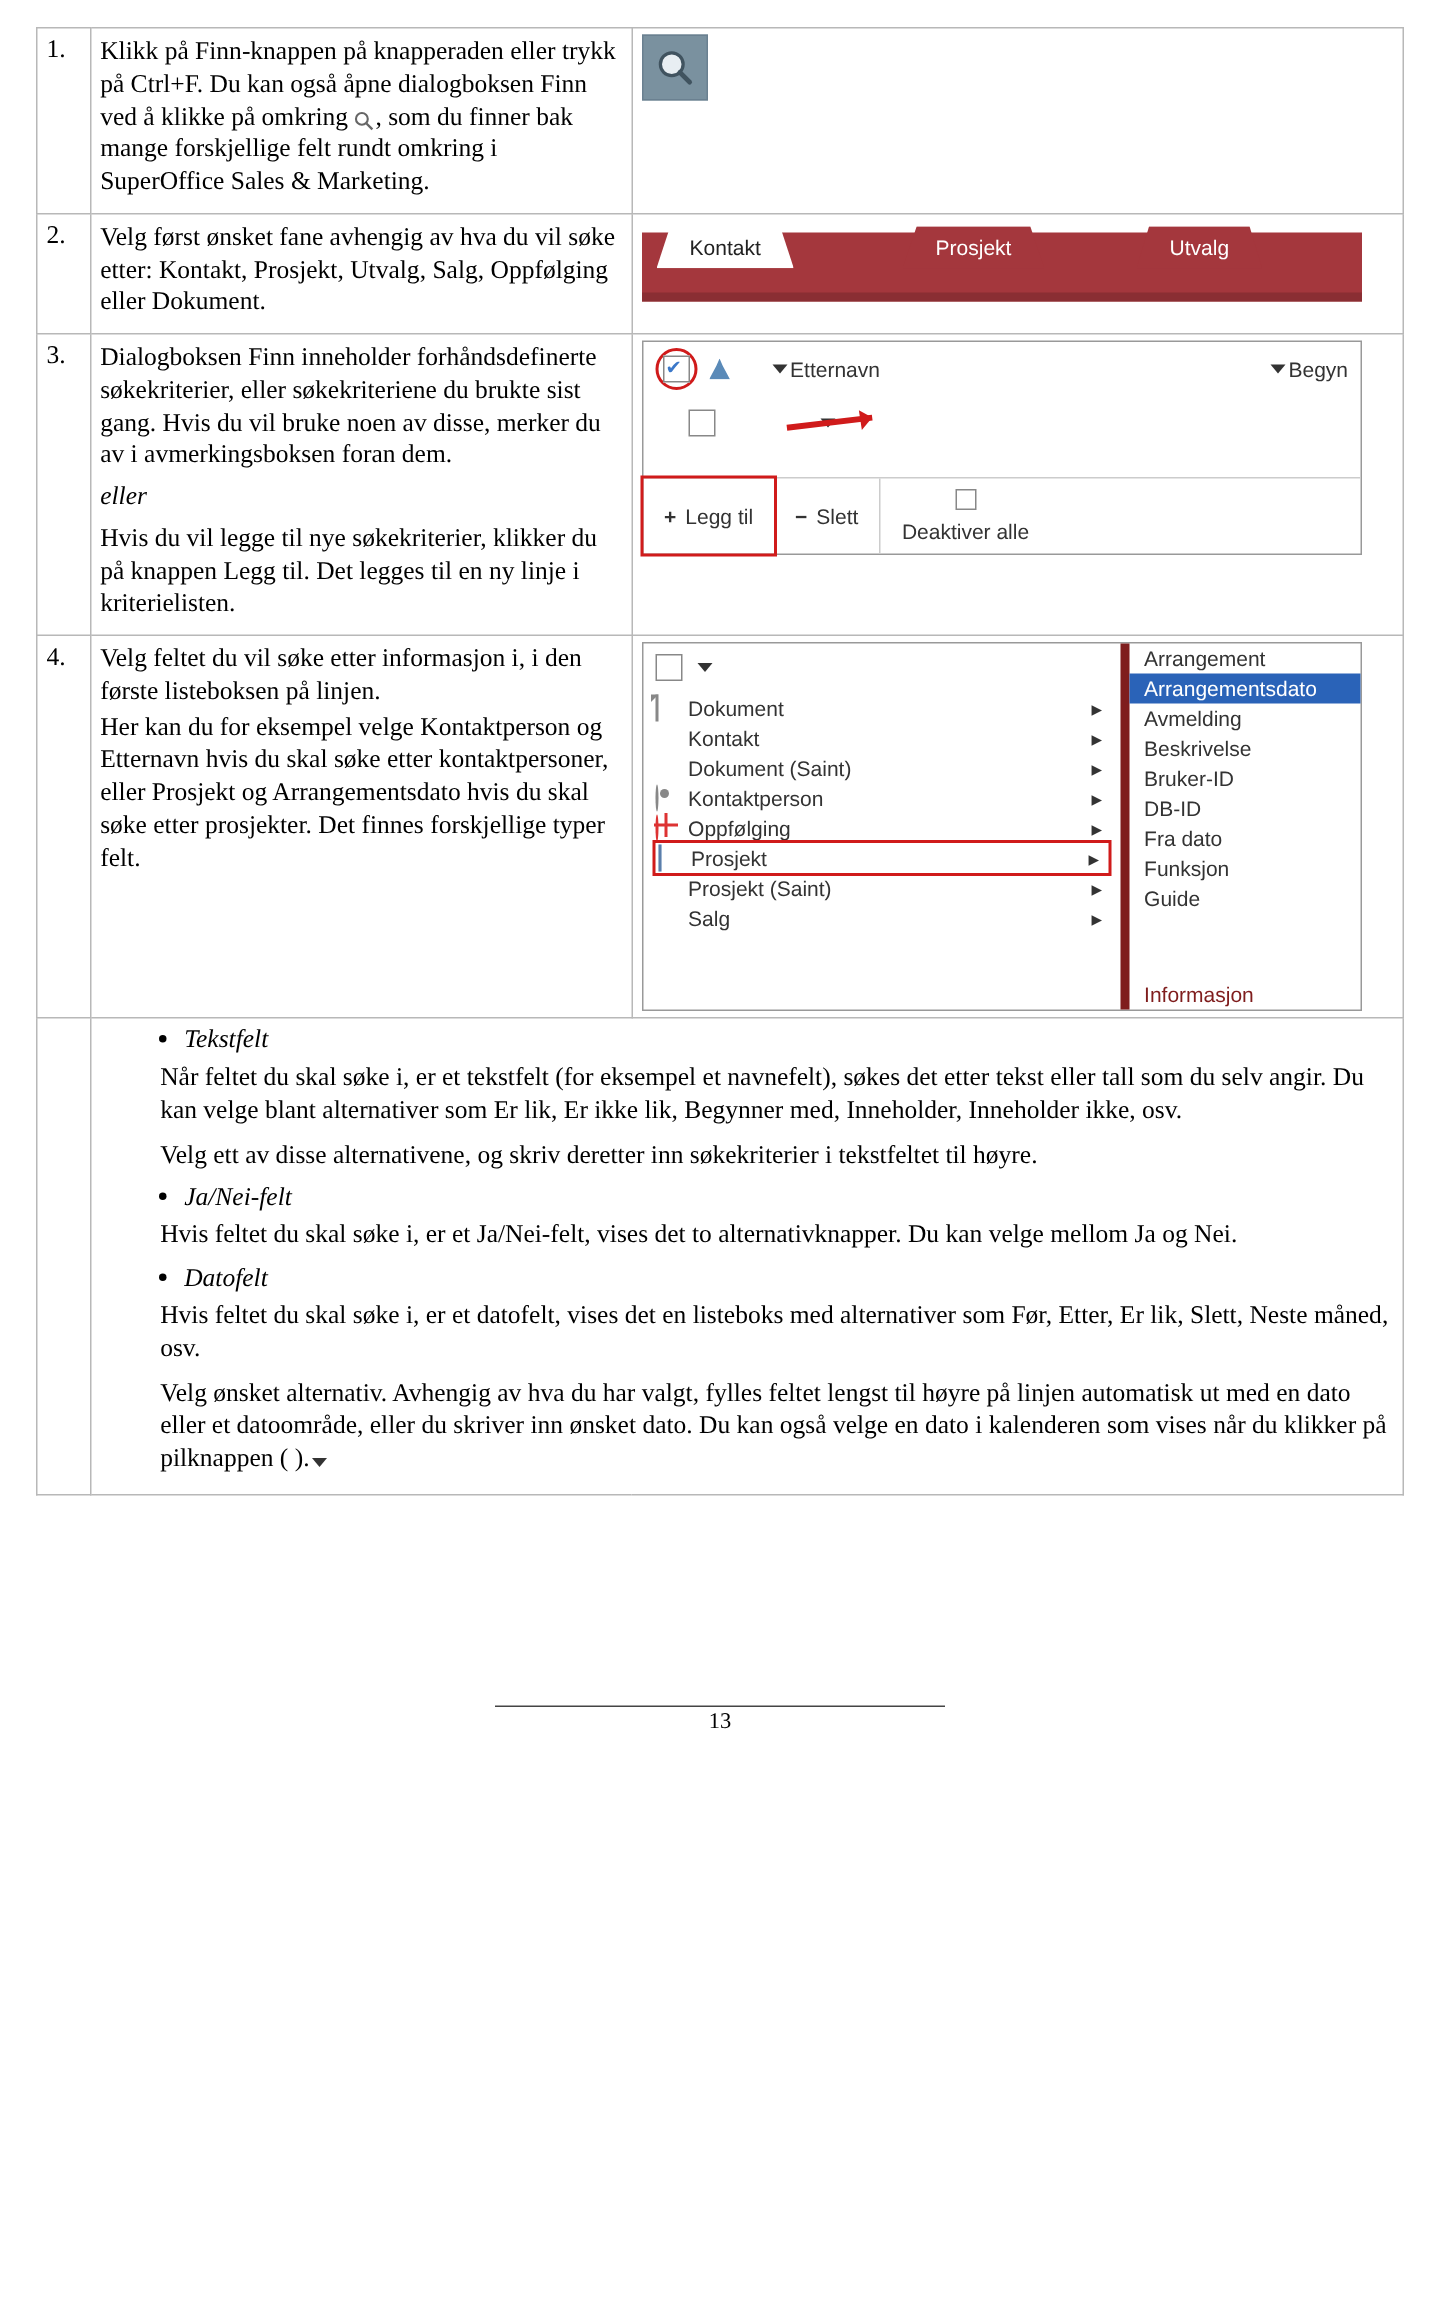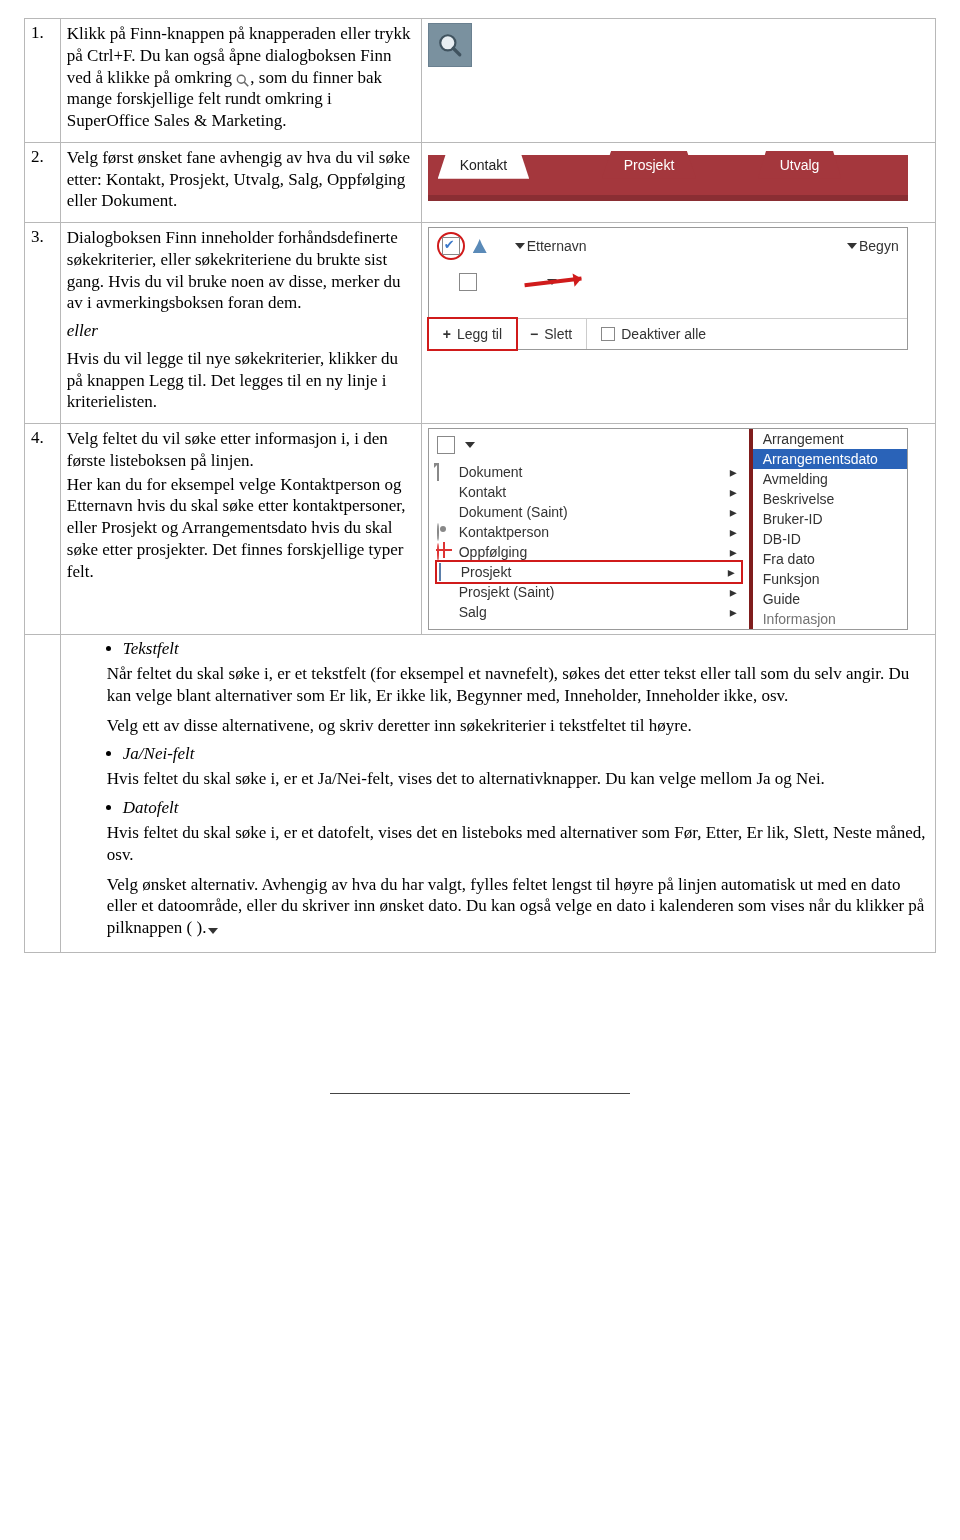--- a/index.html
+++ b/index.html
@@ -67,21 +67,21 @@
   .red-arrow{ position:absolute; left:96px; top:38px; transform:rotate(18deg); }
   .btnrow { display:flex; border-top:1px solid #ccc; margin-top:18px; }
   .btnrow .btn3 { flex:0 0 auto; padding:7px 14px; border-right:1px solid #ccc; display:flex; align-items:center; gap:6px;}
   .btnrow .btn3:first-child { border:2.5px solid #d01b1b; margin:-2px; }
   .plus-i{ font-weight:bold; }
   .minus-i{ font-weight:bold; }
 
   
   .panel4 { border:1px solid #999; width:478px; font-family:Arial,sans-serif; font-size:14px; color:#333; background:#fff; display:flex; }
   .panel4 .left4 { flex:1; padding:4px 6px; }
-  .panel4 .right4 { width:154px; border-left:4px solid #7f1d1d; padding:0; }
+  .panel4 .right4 { width:154px; border-left:6px solid #7f1d1d; padding:0; }
   .left4 .hdr4 { display:flex; align-items:center; gap:10px; padding:3px 2px 8px 2px; }
   .menu4 li{ list-style:none; display:flex; align-items:center; justify-content:space-between; padding:2px 6px 2px 24px; position:relative;}
   .menu4 { margin:0; padding:0; }
   .menu4 li .ic{ position:absolute; left:2px; top:2px; width:16px; height:16px; }
   .menu4 li .ar::after{ content:"▸"; color:#333; }
   .menu4 li.hl { border:2.5px solid #d01b1b; margin:-2px 0; }
   .ic-doc{ background:#fff; border:1px solid #888; width:12px;height:14px; position:relative;}
   .ic-doc::after{content:"";position:absolute;right:-1px;top:-1px;border-left:5px solid #888;border-bottom:5px solid transparent;}
   .ic-contact{ background:#2b5f8c; width:14px;height:12px; }
   .ic-saint{ width:14px; height:12px; background:linear-gradient(to top,#d33 30%,#3b78c9 30%,#3b78c9 60%,#7bbb5e 60%);}
@@ -89,21 +89,21 @@
   .ic-person::after{content:"";position:absolute;left:2px;top:2px;width:6px;height:6px;background:#888;border-radius:50%;}
   .ic-opp{ width:12px;height:12px;border:1.5px solid #d33;border-radius:50%;background:#fff;position:relative;}
   .ic-opp::before,.ic-opp::after{content:"";position:absolute;background:#d33;}
   .ic-opp::before{left:5px;top:-2px;width:2px;height:16px;}
   .ic-opp::after{left:-2px;top:5px;width:16px;height:2px;}
   .ic-proj{ width:12px;height:14px;background:#cfe3f7;border:1px solid #5b7eaa;}
   .ic-salg{ width:14px;height:12px;background:radial-gradient(circle at 40% 40%,#f4d76a,#cf9b1d);border-radius:50%;}
   .right4 ul{margin:0;padding:0;list-style:none;}
   .right4 li{ padding:2px 10px; }
   .right4 li.sel{ background:#2a63b8; color:#fff; }
-  .right4 .cut{ color:#737373; }
+  .right4 .cut{ color:#7f1d1d;margin-top:44px; }
 
   .footer { margin-top:140px; }
   .footer hr{ border:none; border-top:1px solid #444; width:33%; margin:0 auto 2px auto;}
   .footer .pg{ text-align:center; font-size:15px; }
 </style>
 </head>
 <body>
 
 <table class="main">
 <tbody>
@@ -186,21 +186,21 @@
         </svg>
         <div class="btnrow">
           <div class="btn3">
                 <span class="plus-i">+</span>
                 <span>Legg til</span>
               </div>
           <div class="btn3">
                 <span class="minus-i">−</span>
                 <span>Slett</span>
               </div>
-          <div class="btn3" style="border-right:none;">
+          <div class="btn3" style="border-right:none;flex-direction:column;">
                 <span style="width:12px;height:12px;border:1px solid #888;display:inline-block;"></span>
                 <span>Deaktiver alle</span>
               </div>
         </div>
       </div>
     </td>
   </tr>
 
   <tr>
     <td class="num">4.</td>
@@ -306,13 +306,14 @@
         <span>Velg ønsket alternativ. Avhengig av hva du har valgt, fylles feltet lengst til høyre på linjen automatisk ut med en dato eller et datoområde, eller du skriver inn ønsket dato. Du kan også velge en dato i kalenderen som vises når du klikker på pilknappen (   ).</span><span style="display:inline-block;vertical-align:middle;margin:0 2px;"><span class="caret-d"></span></span>
       </p>
     </td>
   </tr>
 
 </tbody>
 </table>
 
 <div class="footer">
   <hr>
+  <div class="pg">13</div>
 </div>
 
 </body></html>

